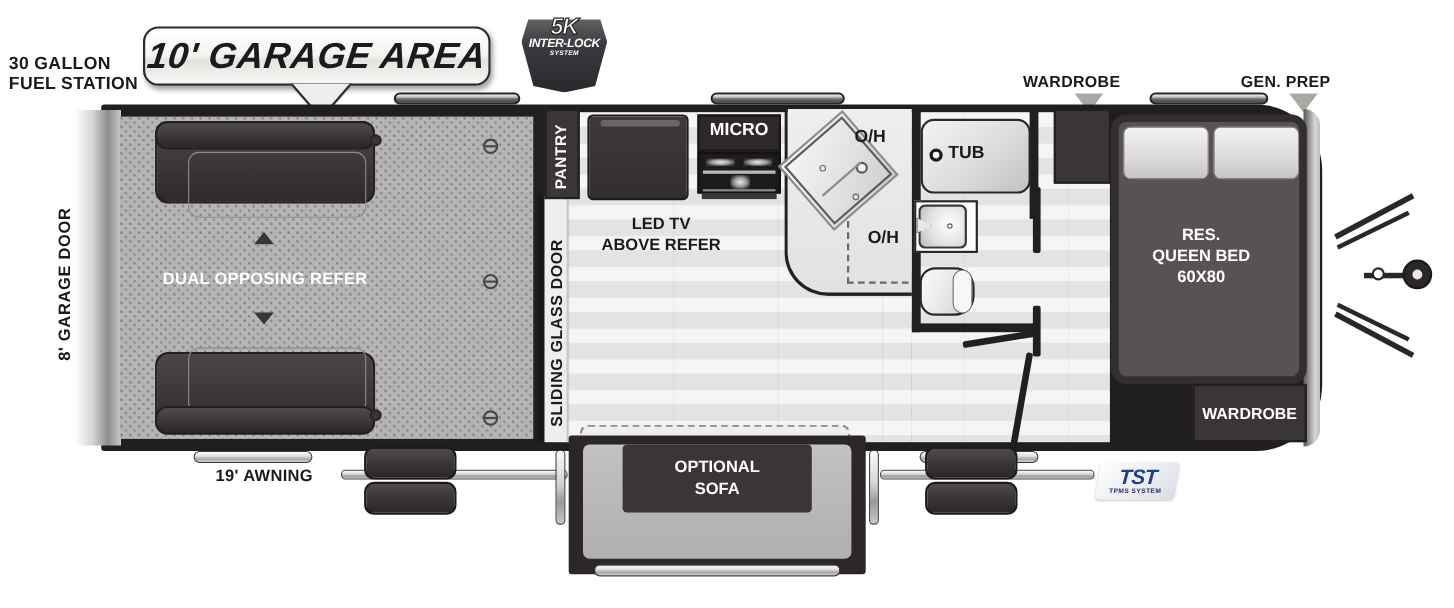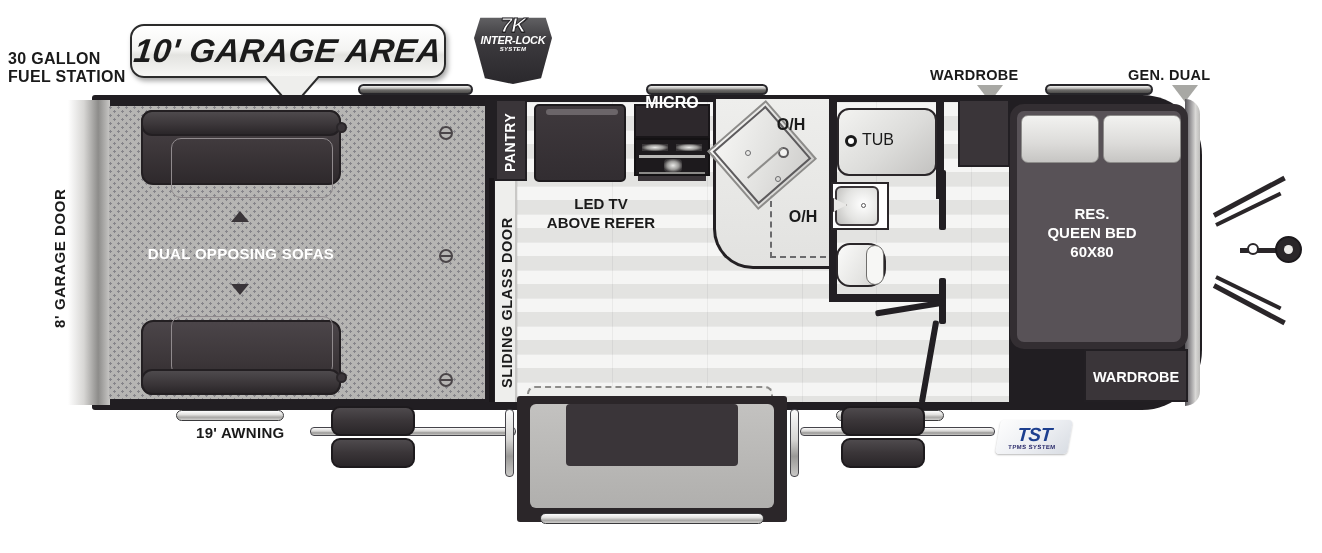--- a/index.html
+++ b/index.html
@@ -211,30 +211,30 @@
   <div class="abs" style="left:130px; top:24px;">
     <div class="bubble" style="width:316px; height:54px;">
       <span>10' GARAGE AREA</span>
     </div>
     <div class="abs bubbleTail" style="left:136px; top:52px;"></div>
   </div>
 
   <div class="abs logo5k" style="left:474px; top:12px; width:78px; height:72px;">
     <div class="logo5kShield"></div>
     <div class="logo5kTxt">
-      <div class="logo5kTop">7K</div>
+      <div class="logo5kTop">5K</div>
       <div class="logo5kMid">INTER-LOCK</div>
       <div class="logo5kBot">SYSTEM</div>
     </div>
   </div>
 
   <div class="abs calloutTxt" style="left:930px; top:67px; width:120px; font-size:14.5px;">WARDROBE</div>
   <div class="abs ptr" style="left:977px; top:85px;"></div>
 
-  <div class="abs calloutTxt" style="left:1128px; top:67px; width:114px; font-size:14.5px;">GEN. DUAL</div>
+  <div class="abs calloutTxt" style="left:1128px; top:67px; width:114px; font-size:14.5px;">GEN. PREP</div>
   <div class="abs ptr" style="left:1172px; top:85px;"></div>
 
   <div class="abs shellOuter" style="left:92px; top:95px; width:1110px; height:315px;"></div>
 
   <div class="abs shellNose" style="left:1185px; top:99px; width:15px; height:307px; border-radius:0 56px 56px 0;"></div>
 
   <div class="abs" style="left:68px; top:100px; width:42px; height:305px;
               background:linear-gradient(90deg,#ffffff 0%,#d7d6d4 38%,#8d8c8a 72%,#c9c8c6 100%);"></div>
   <div class="abs vtxt calloutTxt" style="left:52px; top:178px; font-size:15px; height:150px;">8' GARAGE DOOR</div>
 
@@ -250,40 +250,40 @@
     <div class="abs sofaSeat" style="left:28px; top:-6px; width:162px; height:60px;"></div>
   </div>
   <div class="abs sofaBack" style="left:141px; top:369px; width:200px; height:26px;"></div>
   <div class="abs" style="left:336px; top:372px; width:11px; height:11px; border:2px solid #2a2629; border-radius:50%; background:#3a3539;"></div>
 
   <div class="abs bolt" style="left:439px; top:126px;"></div>
   <div class="abs bolt" style="left:439px; top:249px;"></div>
   <div class="abs bolt" style="left:439px; top:373px;"></div>
 
   <div class="abs arrowUp" style="left:231px; top:211px;"></div>
-  <div class="abs" style="left:140px; top:245px; width:202px; text-align:center; font-size:15px; font-weight:700; color:#ffffff; letter-spacing:.02em;">DUAL OPPOSING SOFAS</div>
+  <div class="abs" style="left:140px; top:245px; width:202px; text-align:center; font-size:15px; font-weight:700; color:#ffffff; letter-spacing:.02em;">DUAL OPPOSING REFER</div>
   <div class="abs arrowDn" style="left:231px; top:284px;"></div>
 
   <div class="abs wallSeg" style="left:485px; top:99px; width:10px; height:303px;"></div>
   <div class="abs" style="left:495px; top:178px; width:22px; height:224px; background:#eeeeec; border-right:2px solid #c9c8c6;"></div>
   <div class="abs" style="left:489px; top:178px; width:5px; height:224px; background:#1a171a;"></div>
   <div class="abs vtxt" style="left:499px; top:198px; font-size:14.5px; color:#1a1a1a; height:190px;">SLIDING GLASS DOOR</div>
 
   <div class="abs woodFloor" style="left:517px; top:102px; width:312px; height:300px;"></div>
   <div class="abs woodFloor alt" style="left:829px; top:102px; width:180px; height:300px;"></div>
 
   <div class="abs dark" style="left:495px; top:99px; width:32px; height:82px;"></div>
   <div class="abs vtxt darkTxt" style="left:503px; top:107px; font-size:14px; height:70px;">PANTRY</div>
 
   <div class="abs refer" style="left:534px; top:104px; width:92px; height:78px;">
     <div class="abs" style="left:10px; top:3px; width:72px; height:6px; background:#6b6569; border-radius:3px;"></div>
   </div>
 
   <div class="abs micro" style="left:634px; top:104px; width:76px; height:34px;"></div>
-  <div class="abs darkTxt" style="left:634px; top:94px; width:76px; font-size:16px;">MICRO</div>
+  <div class="abs darkTxt" style="left:634px; top:110px; width:76px; font-size:16px;">MICRO</div>
 
   <div class="abs stove" style="left:634px; top:138px; width:76px; height:38px;">
     <div class="abs burner" style="left:6px; top:4px; width:26px; height:7px;"></div>
     <div class="abs burner" style="left:40px; top:4px; width:26px; height:7px;"></div>
     <div class="abs" style="left:3px; top:15px; width:66px; height:3px; background:#b9b8b6;"></div>
     <div class="abs burner" style="left:28px; top:19px; width:18px; height:13px; border-radius:4px;"></div>
     <div class="abs" style="left:3px; top:32px; width:66px; height:2px; background:#8b8a88;"></div>
   </div>
   <div class="abs" style="left:638px; top:176px; width:68px; height:5px; background:#3a3539;"></div>
 
@@ -301,21 +301,21 @@
 
   <div class="abs" style="left:766px; top:116px; width:50px; text-align:center; font-size:16px; font-weight:700; color:#1a1a1a;">O/H</div>
   <div class="abs" style="left:778px; top:208px; width:50px; text-align:center; font-size:16px; font-weight:700; color:#1a1a1a;">O/H</div>
 
   <div class="abs" style="left:829px; top:99px; width:8px; height:203px; background:#221f23;"></div>
   <div class="abs" style="left:829px; top:294px; width:115px; height:8px; background:#221f23;"></div>
   <div class="abs" style="left:936px; top:99px; width:8px; height:100px; background:#221f23;"></div>
 
   <div class="abs tub" style="left:837px; top:108px; width:100px; height:68px;"></div>
   <div class="abs" style="left:845px; top:135px; width:12px; height:12px; border:3px solid #1a1a1a; border-radius:50%; background:#fff;"></div>
-  <div class="abs" style="left:862px; top:131px; width:60px; font-size:16px; font-weight:400; color:#1a1a1a;">TUB</div>
+  <div class="abs" style="left:862px; top:131px; width:60px; font-size:16px; font-weight:700; color:#1a1a1a;">TUB</div>
 
   <div class="abs sinkBox" style="left:831px; top:182px; width:58px; height:48px;"></div>
   <div class="abs basin" style="left:835px; top:186px; width:44px; height:40px;"></div>
   <div class="abs" style="left:833px; top:198px; width:14px; height:14px; background:#e9e8e6; border:1.5px solid #3b3639;
               clip-path:polygon(0 0,100% 50%,0 100%);"></div>
   <div class="abs" style="left:861px; top:203px; width:5px; height:5px; border:1.2px solid #5a585a; border-radius:50%;"></div>
 
   <div class="abs toilet" style="left:836px; top:243px; width:50px; height:44px;"></div>
   <div class="abs" style="left:866px; top:245px; width:18px; height:40px; background:#f7f7f5; border:1.6px solid #6f6e6c; border-radius:12px;"></div>
 
@@ -353,20 +353,22 @@
   <div class="abs wheel" style="left:331px; top:438px; width:84px; height:30px;"></div>
   <div class="abs wheel" style="left:841px; top:406px; width:84px; height:30px;"></div>
   <div class="abs wheel" style="left:841px; top:438px; width:84px; height:30px;"></div>
 
   <div class="abs" style="left:527px; top:386px; width:246px; height:22px; border:2px dashed #8d8c8a; border-bottom:none; border-radius:8px 8px 0 0; background:#eeeeec;"></div>
 
   <div class="abs" style="left:517px; top:396px; width:270px; height:126px; background:#2b2629; border-radius:3px;"></div>
   <div class="abs" style="left:530px; top:404px; width:244px; height:104px;
               background:linear-gradient(180deg,#c3c2c0 0%,#b0afad 100%); border-radius:6px;"></div>
   <div class="abs" style="left:566px; top:404px; width:172px; height:62px; background:#3a3539; border-radius:4px;"></div>
+  <div class="abs darkTxt" style="left:566px; top:415px; width:172px; font-size:15px; white-space:pre-line; line-height:1.3;">OPTIONAL
+SOFA</div>
   <div class="abs winBarLt" style="left:540px; top:513px; width:224px; height:11px;"></div>
 
   <div class="abs awnRod" style="left:505px; top:409px; width:9px; height:68px;"></div>
   <div class="abs awnRod" style="left:790px; top:409px; width:9px; height:68px;"></div>
 
   <div class="abs tstBox" style="left:998px; top:420px; width:72px; height:34px;">
     <div class="tstTxt">TST</div>
     <div class="tstSub">TPMS SYSTEM</div>
   </div>
 

